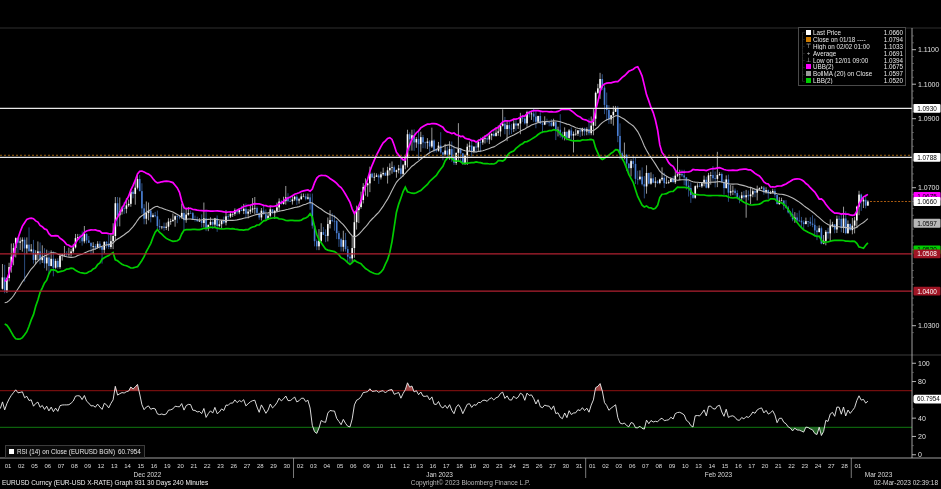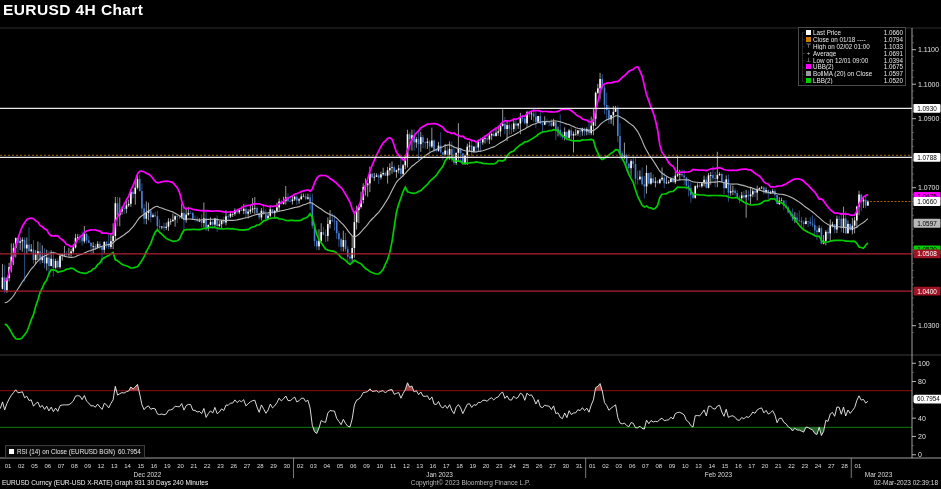--- a/index.html
+++ b/index.html
@@ -22,21 +22,20 @@
   .footer{top:479px;font-size:6.5px;color:#d8d8d8;white-space:nowrap;}
   #footer-left{left:2px;color:#f0f0f0;}
   #footer-center{left:50%;transform:translateX(-50%);color:#b8b8b8;}
   #footer-right{right:3px;}
   svg text{font-family:"Liberation Sans",sans-serif;}
 </style>
 </head>
 <body>
 
 <div id="stage">
-  <div class="abs" id="chart-title">EURUSD 4H Chart</div>
 
   <svg id="chart-svg" class="abs" style="left:0;top:0" width="941" height="489" viewBox="0 0 941 489">
       <line x1="0" y1="28" x2="941" y2="28" stroke="#2e2e2e" stroke-width="1"></line>
       <line x1="0" y1="355" x2="941" y2="355" stroke="#3c3c3c" stroke-width="1"></line>
       <g>
         <line x1="2.466666666666667" x2="2.466666666666667" y1="264.0209521745413" y2="289.5538314854007" stroke="#ffffff" stroke-width="0.6"></line>
         <rect x="1.6666666666666667" y="277.4000000000001" width="1.6" height="11.385000000000275" fill="#ffffff"></rect>
         <line x1="4.680000000000001" x2="4.680000000000001" y1="264.80629652220347" y2="293.26999999999987" stroke="#4a7fd4" stroke-width="0.6"></line>
         <rect x="3.880000000000001" y="277.4000000000001" width="1.6" height="13.11000000000007" fill="#4a7fd4"></rect>
         <line x1="6.8933333333333335" x2="6.8933333333333335" y1="277.6246034061837" y2="292.8908035234791" stroke="#ffffff" stroke-width="0.6"></line>

